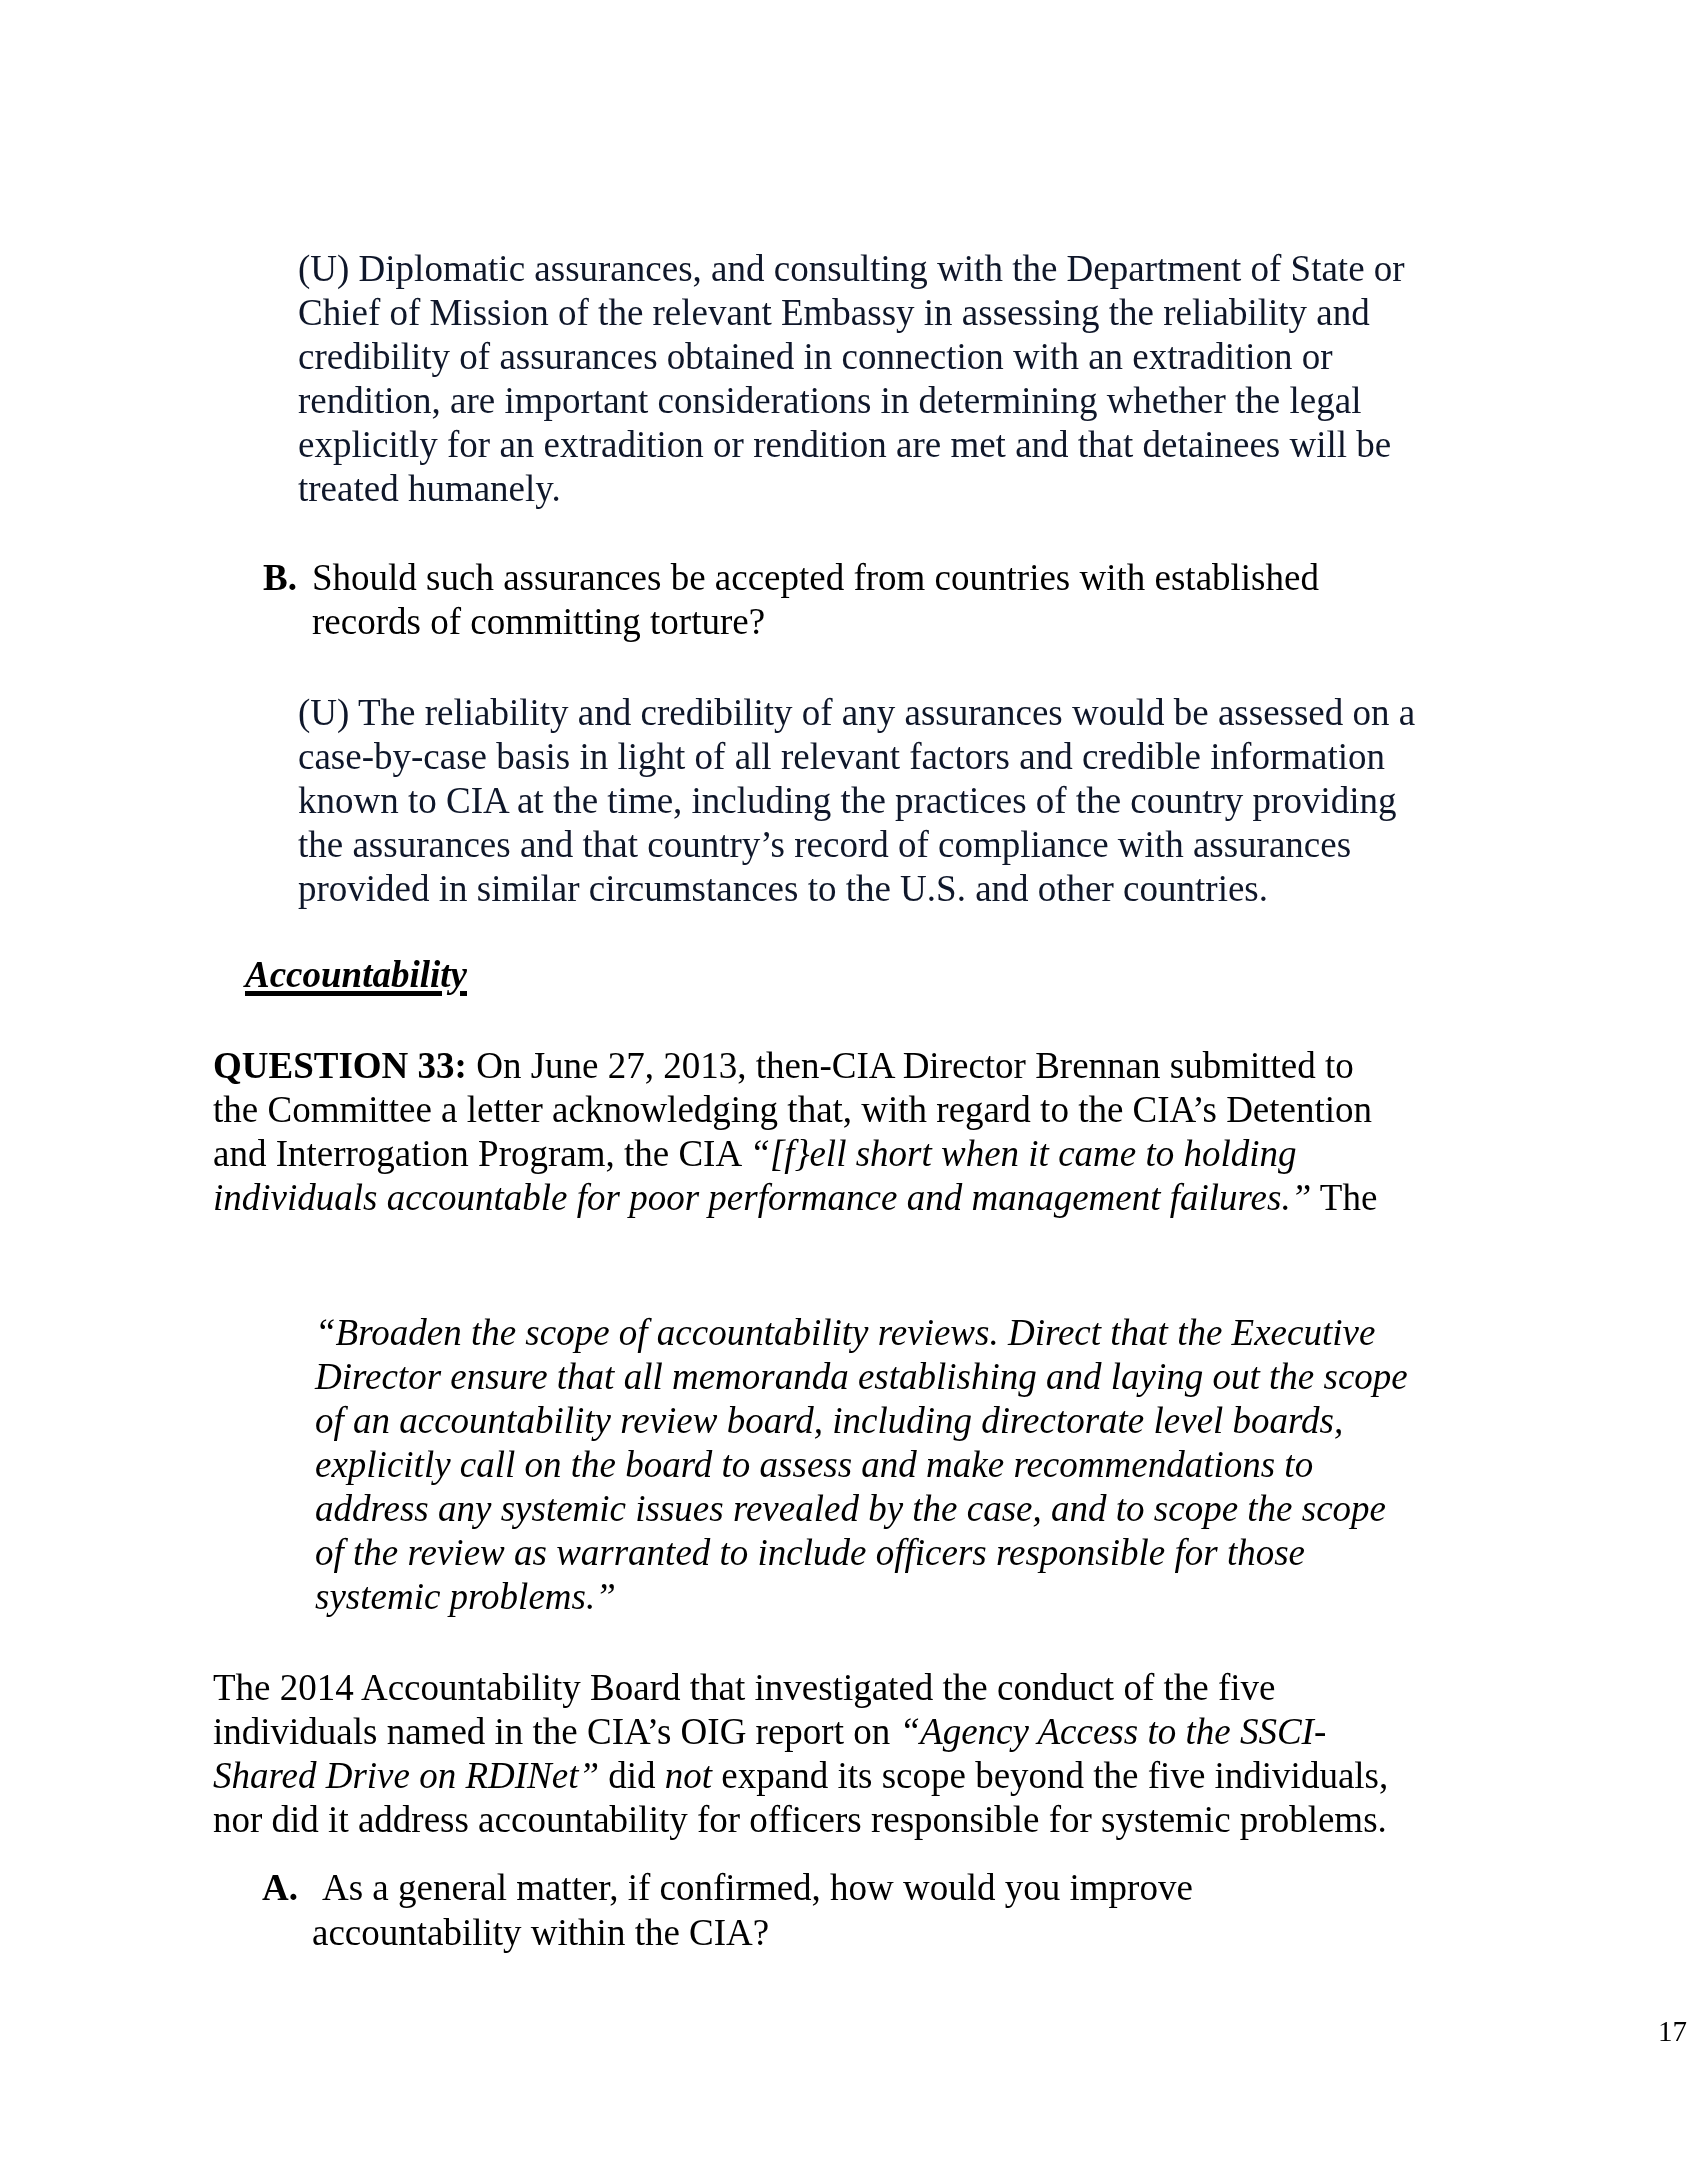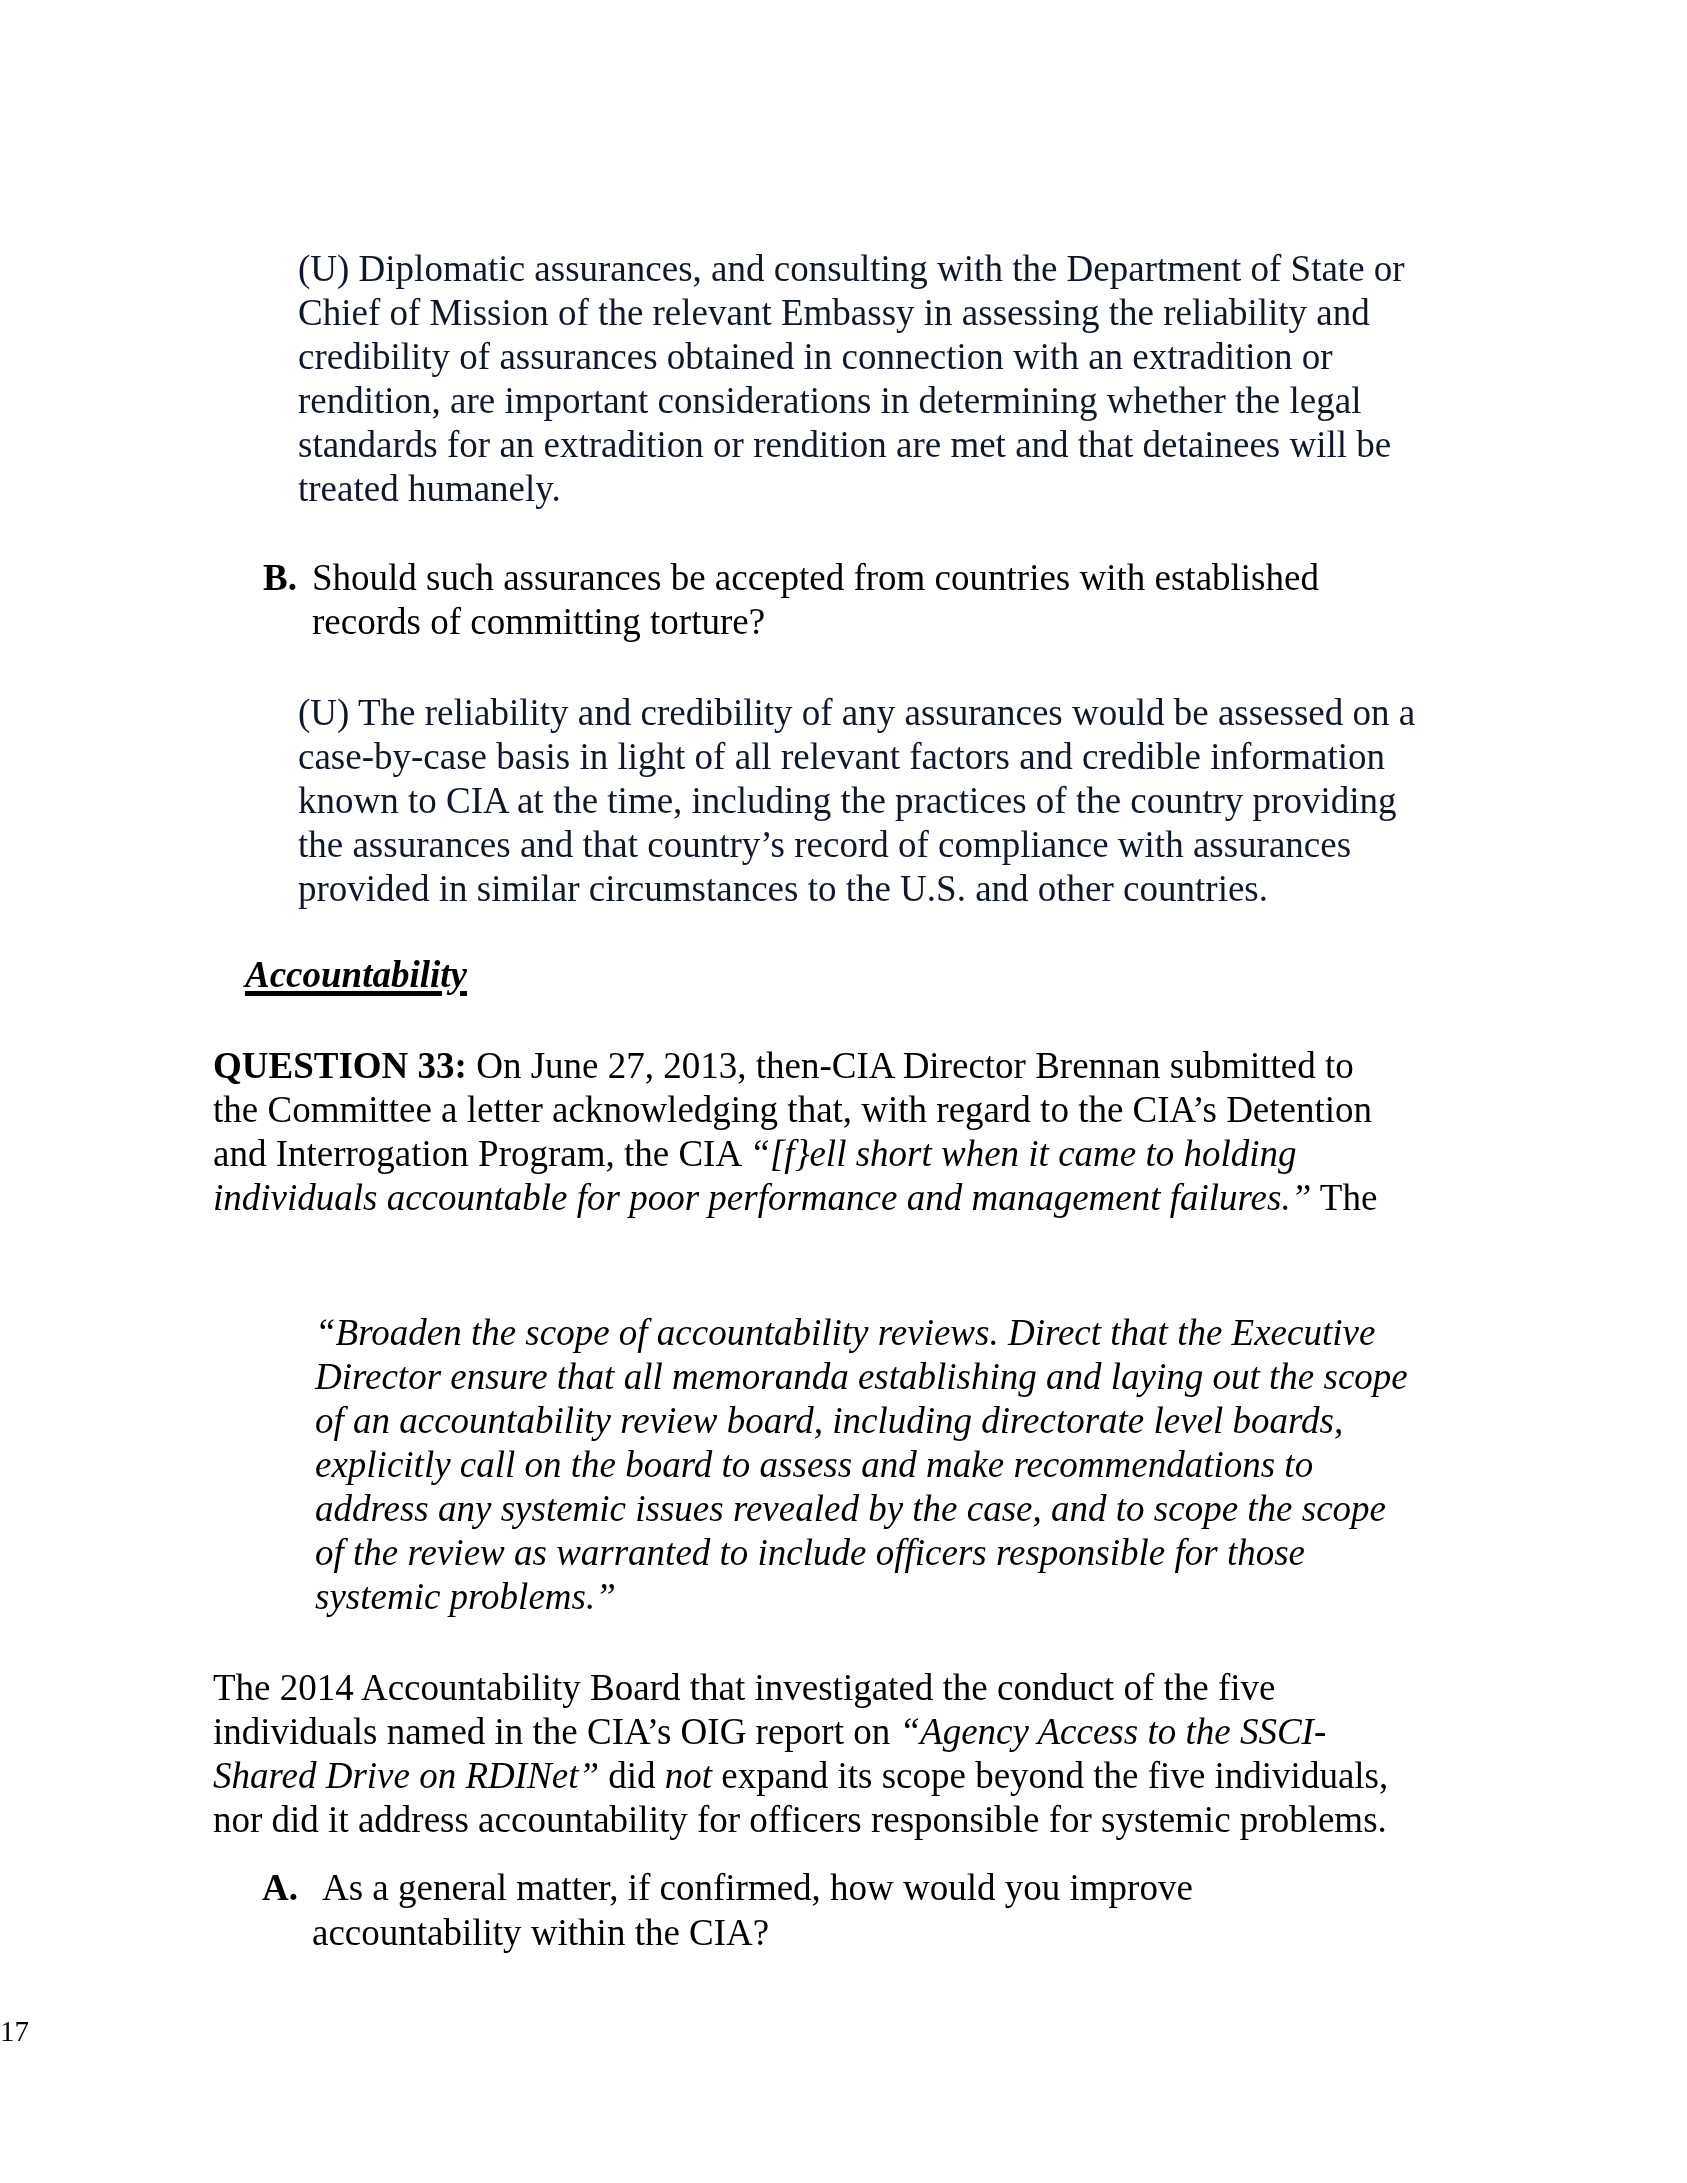--- a/index.html
+++ b/index.html
@@ -6,31 +6,31 @@
   body { width: 1687px; height: 2183px; position: relative; overflow: hidden;
          font-family: "Liberation Serif", "DejaVu Serif", serif; color: #000; }
   .block { position: absolute; font-size: 37px; line-height: 44px; white-space: nowrap; }
   .line { display: block; height: 44px; }
   .blue { color: #0f172a; }
   .it { font-style: italic; }
   .b { font-weight: bold; margin-top: 12px; }
   .label { position: absolute; font-weight: bold; font-size: 37px; line-height: 44px; }
   .heading { position: absolute; font-size: 37px; line-height: 44px; font-weight: bold; font-style: italic;
              text-decoration: underline; text-decoration-thickness: 4.6px; text-underline-offset: 4px; }
-  .pagenum { position: absolute; font-size: 29px; line-height: 33px; width: 1687px; left: 0; text-align: left; }
+  .pagenum { position: absolute; font-size: 29px; line-height: 33px; width: 1687px; left: 0; text-align: right; }
 </style>
 </head>
 <body>
 
 <div class="block blue" style="left:298px; top:247px;">
   <span class="line">(U)  Diplomatic assurances, and consulting with the Department of State or</span>
   <span class="line">Chief of Mission of the relevant Embassy in assessing the reliability and</span>
   <span class="line">credibility of assurances obtained in connection with an extradition or</span>
   <span class="line">rendition, are important considerations in determining whether the legal</span>
-  <span class="line">standards for an extradition or rendition are met and that detainees will be</span>
+  <span class="line">explicitly for an extradition or rendition are met and that detainees will be</span>
   <span class="line">treated humanely.</span>
 </div>
 
 <div class="label" style="left:263px; top:556px;">B.</div>
 <div class="block" style="left:312px; top:556px;">
   <span class="line">Should such assurances be accepted from countries with established</span>
   <span class="line">records of committing torture?</span>
 </div>
 
 <div class="block blue" style="left:298px; top:691px;">

